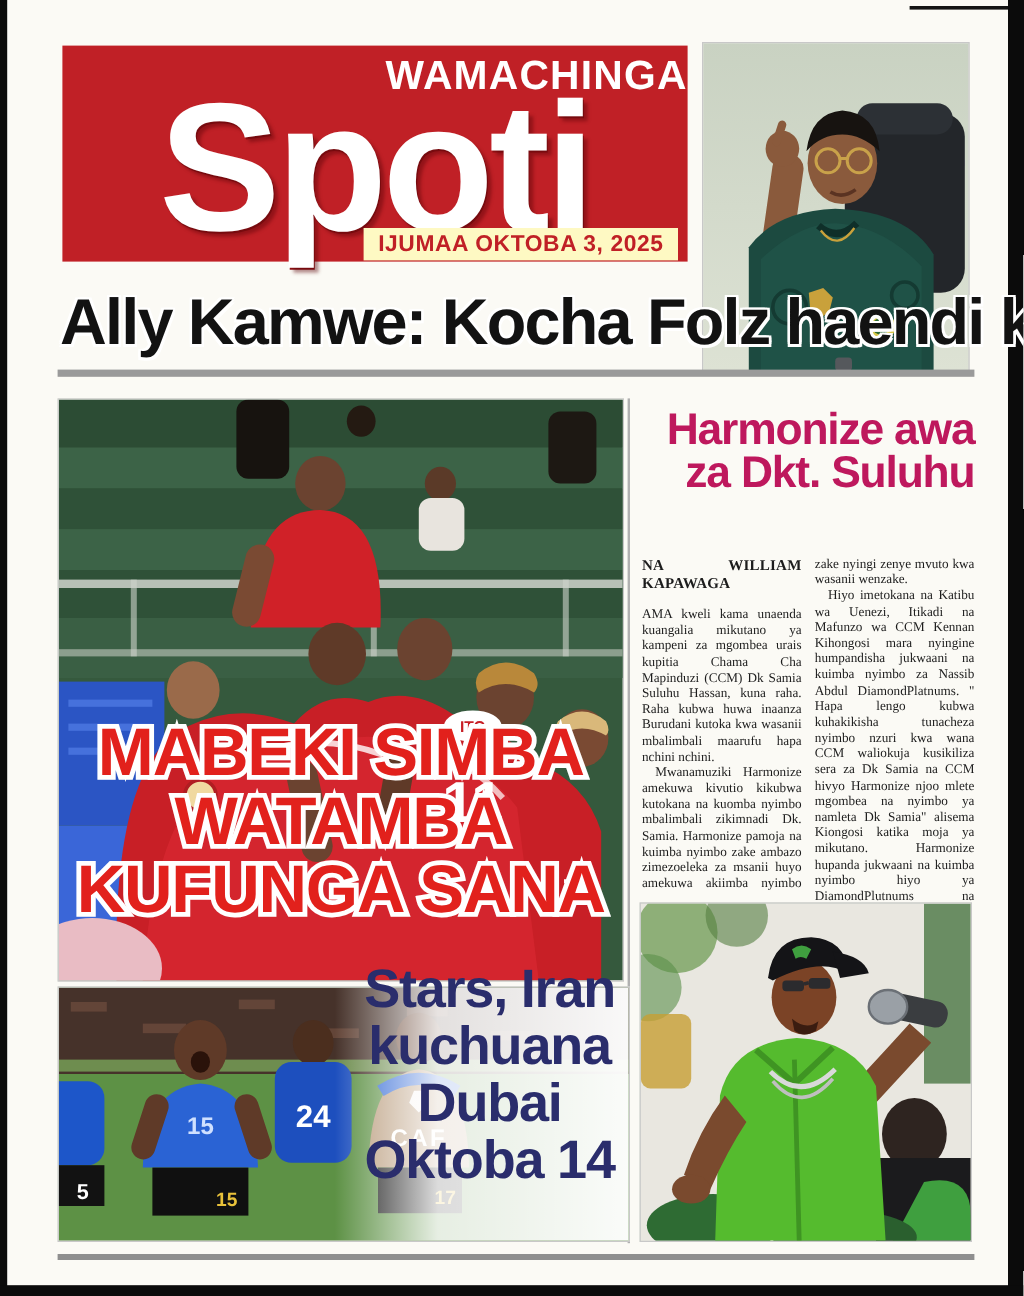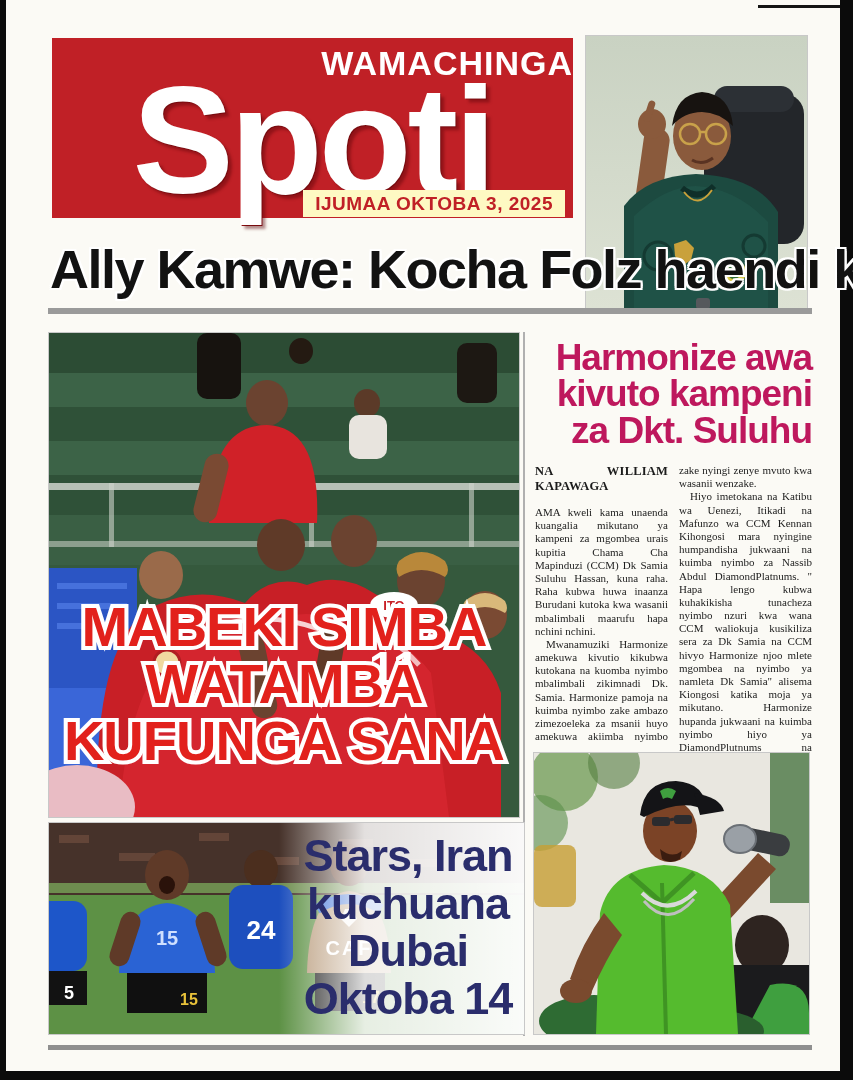--- a/index.html
+++ b/index.html
@@ -71,21 +71,21 @@
   }
   .article .byline{
     font-weight:bold;font-size:12.5px;letter-spacing:.2px;margin:0 0 12px 0;
     font-family:"Liberation Serif",serif;
   }
   .article p{margin:0;}
   .article p + p{text-indent:11px;}
 
   
   .navy-headline{
-    position:absolute;left:292px;top:832px;width:232px;text-align:center;z-index:6;
+    position:absolute;left:292px;top:800px;width:232px;text-align:center;z-index:6;
     color:#2A2D6C;font-weight:bold;font-size:45px;line-height:1.06;letter-spacing:-1px;
   }
 </style>
 </head>
 <body>
 
 <div class="page">
 
   <div class="edge edge-left"></div>
   <div class="edge edge-right"></div>
@@ -216,21 +216,20 @@
         <text x="235" y="370">WATAMBA</text>
         <text x="235" y="427">KUFUNGA SANA</text>
       </g>
     </svg>
   </div>
 
   <div class="rule-v"></div>
 
   <div class="green-headline">
     <div>Harmonize awa</div>
-    <div>kivuto kampeni</div>
     <div>za Dkt. Suluhu</div>
   </div>
 
   <div class="article">
     <div class="byline">NA WILLIAM KAPAWAGA</div>
     <p>AMA kweli kama unaenda kuangalia mikutano ya kampeni za mgombea urais kupitia Chama Cha Mapinduzi (CCM) Dk Samia Suluhu Hassan, kuna raha. Raha kubwa huwa inaanza Burudani kutoka kwa wasanii mbalimbali maarufu hapa nchini nchini.</p>
     <p>Mwanamuziki Harmonize amekuwa kivutio kikubwa kutokana na kuomba nyimbo mbalimbali zikimnadi Dk. Samia. Harmonize pamoja na kuimba nyimbo zake ambazo zimezoeleka za msanii huyo amekuwa akiimba nyimbo zake nyingi zenye mvuto kwa wasanii wenzake.</p>
     <p>Hiyo imetokana na Katibu wa Uenezi, Itikadi na Mafunzo wa CCM Kennan Kihongosi mara nyingine humpandisha jukwaani na kuimba nyimbo za Nassib Abdul DiamondPlatnums. " Hapa lengo kubwa kuhakikisha tunacheza nyimbo nzuri kwa wana CCM waliokuja kusikiliza sera za Dk Samia na CCM hivyo Harmonize njoo mlete mgombea na nyimbo ya namleta Dk Samia" alisema Kiongosi katika moja ya mikutano. Harmonize hupanda jukwaani na kuimba nyimbo hiyo ya DiamondPlutnums na kuwafanya wana CCM kufurahia kile kitakachosemwa na Dk Samia.</p>
   </div>
 

